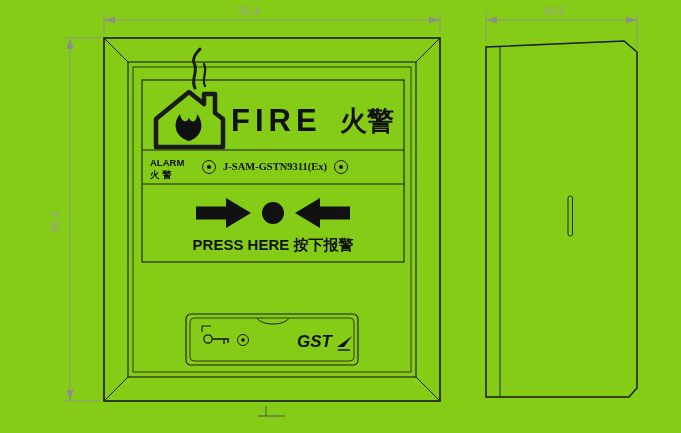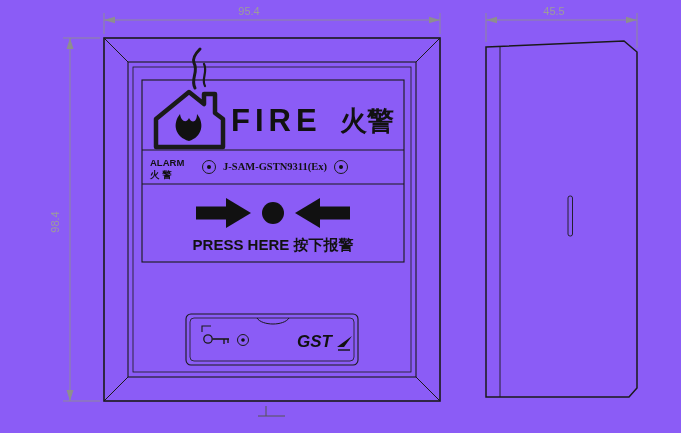--- a/index.html
+++ b/index.html
@@ -1,17 +1,17 @@
 <!DOCTYPE html>
 <html><head>
 <meta charset="utf-8">
 <style>
   html,body{margin:0;padding:0;background:#ffffff;}
   .canvas{
-    position:relative;width:681px;height:433px;background:#8b5cf6;
+    position:relative;width:681px;height:433px;background:#84cc16;
     overflow:hidden;font-family:"Liberation Sans",sans-serif;
   }
   svg{position:absolute;left:0;top:0;display:block;}
   .outline{stroke:#1a1a1a;fill:none;}
   .dim{stroke:#8e8e8e;stroke-width:0.9;}
   .dim-text{fill:#9c9c9c;font-size:11px;font-family:"Liberation Sans",sans-serif;}
   text{user-select:none;}
 </style>
 </head>
 <body>

